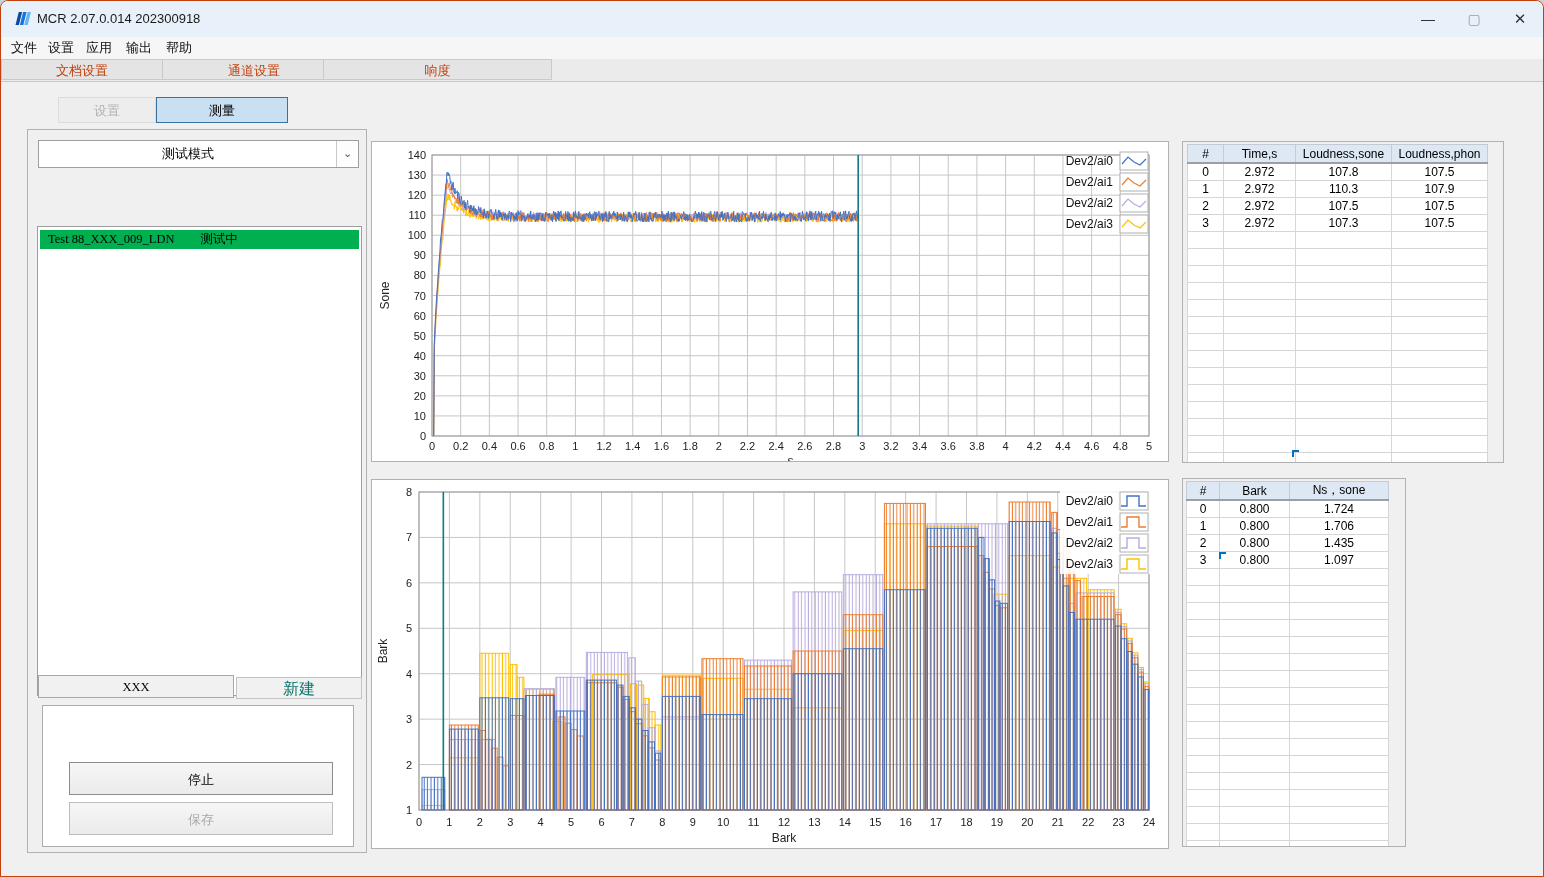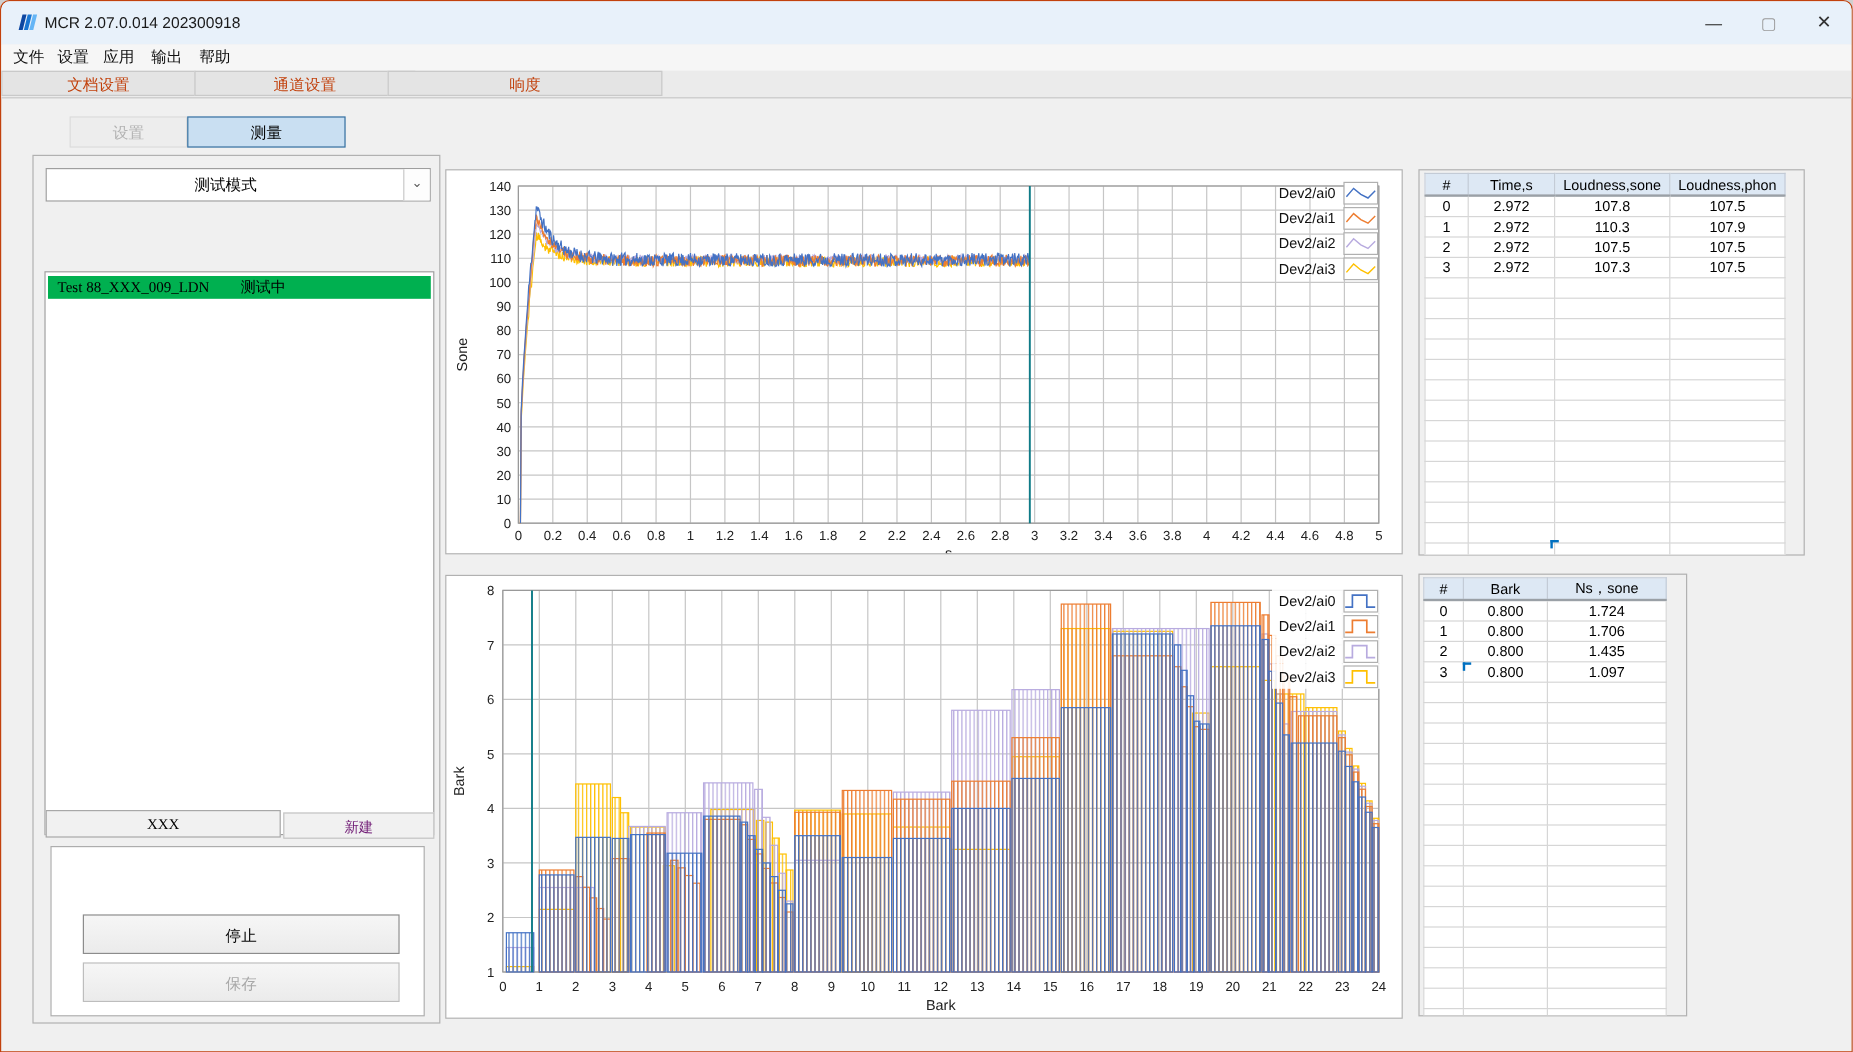--- a/index.html
+++ b/index.html
@@ -26,21 +26,21 @@
   
   .panel{position:absolute;background:#ffffff;border:1px solid #b1b1b1;box-sizing:border-box;}
   #left-panel{left:26px;top:128px;width:340px;height:724px;background:#f0f0f0;font-family:Liberation Serif, serif;}
   #mode-select{position:absolute;left:10px;top:10px;width:321px;height:28px;background:#fff;border:1px solid #9e9e9e;box-sizing:border-box;}
   #mode-select .val{position:absolute;left:0;top:0;width:298px;height:26px;line-height:26px;text-align:center;font-size:13px;color:#000;}
   #mode-select .chev{position:absolute;right:0;top:0;width:21px;height:26px;border-left:1px solid #c9c9c9;text-align:center;line-height:24px;color:#555;font-size:11px;background:#fdfdfd;}
   #list-header{position:absolute;left:9px;top:46px;width:325px;height:22px;line-height:22px;background:#d9e6f3;color:#000;padding-left:5px;box-sizing:border-box;font-size:12.5px;}
   #file-list{position:absolute;left:9px;top:68px;width:325px;height:470px;background:#fff;border:1px solid #9e9e9e;box-sizing:border-box;margin-top:28px;}
   .file-item{position:absolute;left:2px;top:3px;right:2px;height:19px;line-height:19px;color:#000;font-size:12.5px;padding-left:8px;}
   #btn-xxx{position:absolute;left:10px;top:545px;width:196px;height:23px;line-height:23px;text-align:center;background:#f1f1f1;border:1px solid #a8a8a8;box-sizing:border-box;color:#000;font-size:12.5px;}
-  #btn-new{position:absolute;left:208px;top:547px;width:126px;height:22px;line-height:22px;text-align:center;background:#f1f1f1;border:1px solid #c4c4c4;box-sizing:border-box;color:#701a75;font-size:12px;}
+  #btn-new{position:absolute;left:208px;top:547px;width:126px;height:22px;line-height:22px;text-align:center;background:#f1f1f1;border:1px solid #c4c4c4;box-sizing:border-box;color:#0f766e;font-size:16px;}
   #control-panel{position:absolute;left:14px;top:575px;width:312px;height:142px;background:#fff;border:1px solid #adadad;box-sizing:border-box;}
   .ctl-btn{position:absolute;left:26px;width:264px;height:33px;line-height:33px;text-align:center;
     background:linear-gradient(#f6f6f6,#ebebeb);border:1px solid #bdbdbd;box-sizing:border-box;font-size:13px;color:#a8a8a8;}
   #btn-start{top:16px}
   #btn-stop{top:56px;color:#000;border-color:#8c8c8c;}
   #btn-save{top:96px}
   
   #top-chart-panel{left:370px;top:140px;width:798px;height:321px;}
   #bottom-chart-panel{left:370px;top:478px;width:798px;height:370px;}
   

